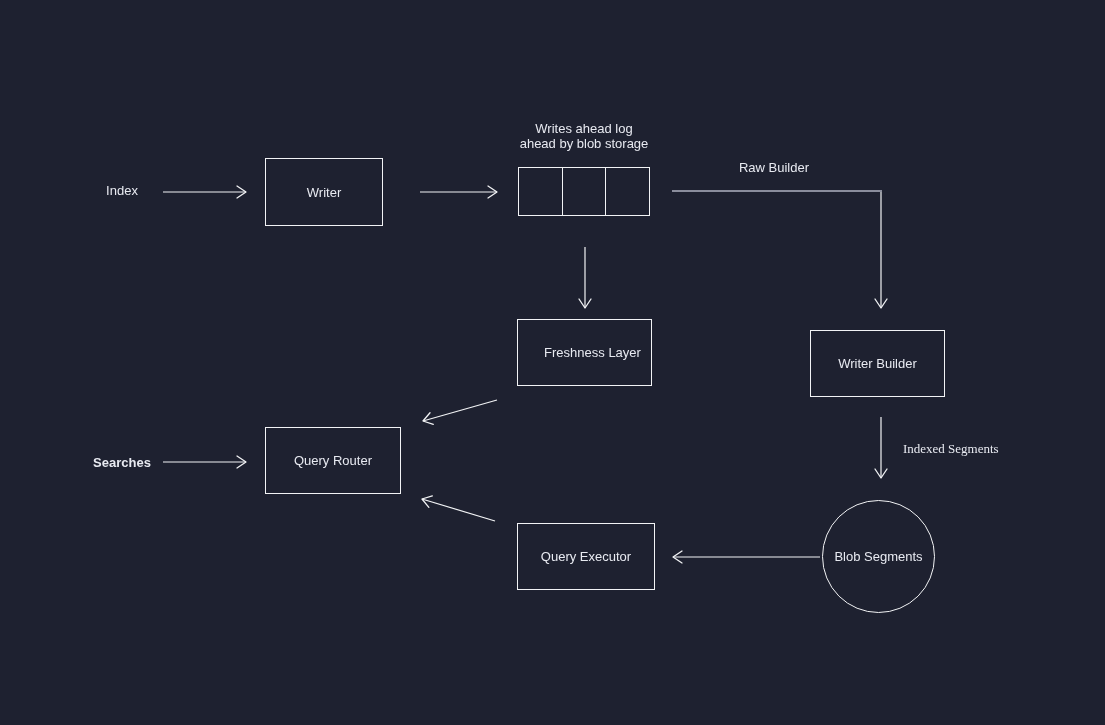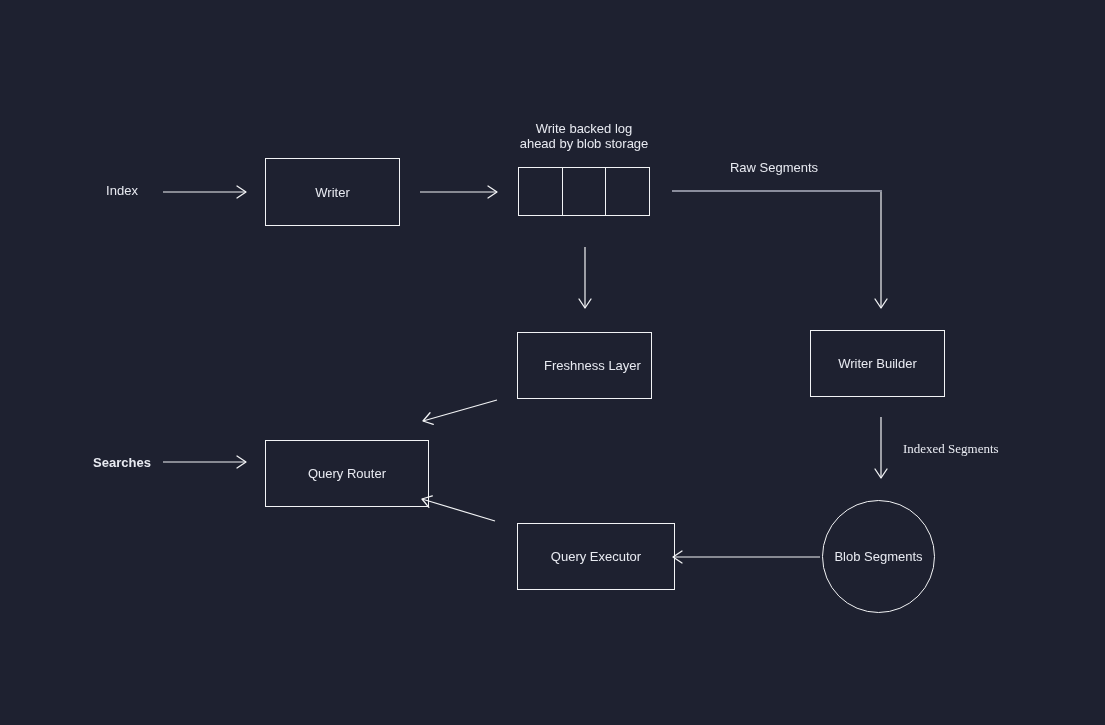--- a/index.html
+++ b/index.html
@@ -86,56 +86,56 @@
 
     <line x1="820" y1="557" x2="673" y2="557" stroke="#f2f3f5" stroke-width="1.2" marker-end="url(#chev)"></line>
 
     <line x1="497" y1="400" x2="423" y2="421" stroke="#f2f3f5" stroke-width="1.2" marker-end="url(#chev)"></line>
 
     <line x1="495" y1="521" x2="422" y2="499" stroke="#f2f3f5" stroke-width="1.2" marker-end="url(#chev)"></line>
 
     <line x1="163" y1="462" x2="246" y2="462" stroke="#f2f3f5" stroke-width="1.2" marker-end="url(#chev)"></line>
   </svg>
 
-  <div class="node" style="left:265px; top:158px; width:135px; height:68px;">
+  <div class="node" style="left:265px; top:158px; width:118px; height:68px;">
     <span>Writer</span>
   </div>
 
   <div class="node wal" style="left:518px; top:167px; width:132px; height:49px;">
     <div class="wal-cell"></div>
     <div class="wal-cell"></div>
     <div class="wal-cell"></div>
   </div>
 
-  <div class="node" style="left:517px; top:332px; width:135px; height:67px;padding-left:16px;">
+  <div class="node" style="left:517px; top:319px; width:135px; height:67px;padding-left:16px;">
     <span>Freshness Layer</span>
   </div>
 
   <div class="node" style="left:810px; top:330px; width:135px; height:67px;">
     <span>Writer Builder</span>
   </div>
 
-  <div class="node" style="left:265px; top:440px; width:164px; height:67px;">
+  <div class="node" style="left:265px; top:427px; width:136px; height:67px;">
     <span>Query Router</span>
   </div>
 
-  <div class="node" style="left:517px; top:523px; width:158px; height:67px;">
+  <div class="node" style="left:517px; top:523px; width:138px; height:67px;">
     <span>Query Executor</span>
   </div>
 
   <div class="node circle" style="left:822px; top:500px; width:113px; height:113px;">
     <span>Blob Segments</span>
   </div>
 
   <div class="label center wal-caption" style="left:584px; top:121px;">
-    <div>Write backed log</div>
+    <div>Writes ahead log</div>
     <div>ahead by blob storage</div>
   </div>
 
   <div class="label center" style="left:122px; top:183px;">Index</div>
 
-  <div class="label center" style="left:774px; top:160px;">Raw Segments</div>
+  <div class="label center" style="left:774px; top:160px;">Raw Builder</div>
 
   <div class="label" style="left:903px; top:441px;font-family:Liberation Serif, serif;">Indexed Segments</div>
 
   <div class="label center" style="left:122px; top:455px;font-weight:bold;">Searches</div>
 
 </div>
 
 </body></html>

